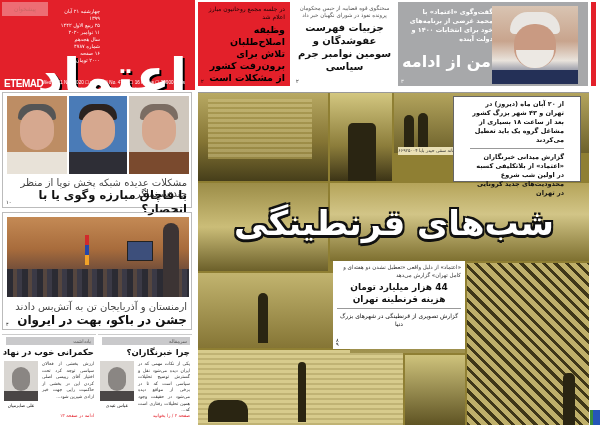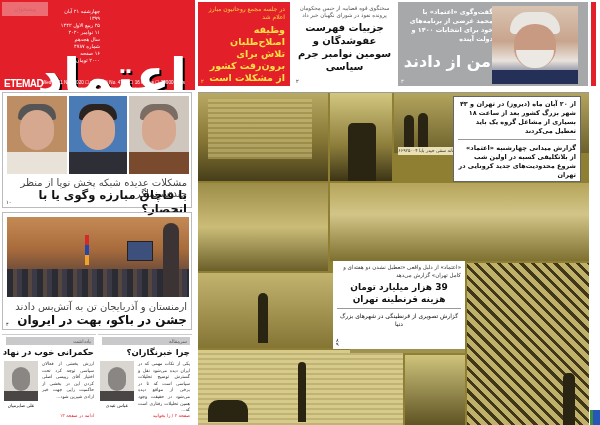--- a/index.html
+++ b/index.html
@@ -9,21 +9,21 @@
 
   
   #masthead { left: 0; top: 0; width: 195px; height: 90px; background: #e3202a; overflow: hidden; direction: ltr; }
   #logo { position: absolute; right: 8px; top: 0px; font-family: "DejaVu Sans", sans-serif; font-weight: bold; font-size: 50px; color: #fff; line-height: 78px; direction: rtl; letter-spacing: -2px; text-shadow: 2px 2px 0 #000; margin-top: 38px; }
   #date-block { position: absolute; left: 52px; top: 8px; width: 48px; font-size: 5px; line-height: 7px; color: #fff; direction: rtl; text-align: right; }
   #archive-mark { position: absolute; left: 2px; top: 2px; width: 46px; height: 14px; background: rgba(255,255,255,0.35); font-size: 6px; color: #c66; text-align: center; line-height: 14px; }
   #etemad-latin { position: absolute; left: 4px; top: 78px; font-family: "Liberation Sans", sans-serif; font-weight: bold; color: #fff; font-size: 10px; letter-spacing: -0.5px; }
   #edition-info { position: absolute; left: 42px; top: 80px; font-family: "Liberation Sans", sans-serif; font-size: 4.6px; color: #fff; white-space: nowrap; }
 
   
-  #teaser-red { left: 198px; top: 2px; width: 92px; height: 84px; background: #e3202a; color: #fde047; padding: 3px 5px; text-align: right; }
+  #teaser-red { left: 198px; top: 2px; width: 92px; height: 84px; background: #e3202a; color: #000000; padding: 3px 5px; text-align: right; }
   #teaser-red .kicker { font-size: 6px; line-height: 8px; opacity: 0.9; }
   #teaser-red .headline { font-size: 9.5px; font-weight: bold; line-height: 12px; margin-top: 3px; }
   .page-num { position: absolute; left: 3px; bottom: 2px; font-size: 5px; }
 
   
   #teaser-white { left: 293px; top: 2px; width: 103px; height: 84px; background: #fff; text-align: center; padding: 3px 4px; }
   #teaser-white .kicker { font-size: 5.5px; line-height: 7px; color: #555; }
   #teaser-white .headline { font-size: 10px; font-weight: bold; line-height: 13px; color: #111; margin-top: 2px; }
   #teaser-white .page-num { color: #111; }
 
@@ -93,21 +93,21 @@
   .tile-e { left: 132px; top: 90px; width: 259px; height: 78px; background: linear-gradient(180deg, #b5a45a 0%, #d2c587 40%, #7e7030 100%); }
   .tile-f { left: 0; top: 180px; width: 150px; height: 75px; background: linear-gradient(180deg, #c2b46f 0%, #857535 100%); }
   .tile-g { left: 0; top: 257px; width: 205px; height: 76px; background: repeating-linear-gradient(180deg, #d7cb8c 0 3px, #c0b374 3px 5px); }
   .tile-h { left: 207px; top: 262px; width: 60px; height: 71px; background: linear-gradient(180deg, #cfc37c 0%, #5d5222 100%); }
   .tile-i { left: 269px; top: 170px; width: 122px; height: 163px; background: repeating-linear-gradient(45deg, #3f3718 0 3px, #bfb06a 3px 8px); }
   .tile-j { left: 152px; top: 170px; width: 115px; height: 90px; background: linear-gradient(180deg, #5b5122 0%, #a19350 100%); }
   .person { position: absolute; background: #2a2512; border-radius: 5px 5px 0 0; }
 
   #big-headline { position: absolute; left: 36px; top: 110px; font-size: 34px; font-weight: bold; color: #fff; white-space: nowrap; text-shadow: -2px -2px 0 #111, 2px -2px 0 #111, -2px 2px 0 #111, 2px 2px 0 #111, 0 3px 0 #111; }
 
-  #info-box-top { position: absolute; right: 8px; top: 3px; width: 128px; height: 86px; background: #fff; border: 1px solid #666; padding: 3px 4px; text-align: right; }
+  #info-box-top { position: absolute; right: 8px; top: 3px; width: 128px; height: 86px; background: #fff; border: 1px solid #666; padding: 3px 16px; text-align: right; }
   #info-box-top .item1 { font-size: 6.5px; font-weight: bold; line-height: 9px; color: #111; padding-bottom: 3px; border-bottom: 1px solid #999; }
   #info-box-top .item2 { font-size: 6.5px; font-weight: bold; line-height: 9px; color: #111; padding-top: 4px; }
 
   #info-box-mid { position: absolute; left: 135px; top: 168px; width: 132px; height: 88px; background: #fff; padding: 3px 4px; text-align: right; }
   #info-box-mid .kicker { font-size: 5.5px; line-height: 7.5px; color: #333; }
   #info-box-mid .headline { font-size: 9px; font-weight: bold; line-height: 12px; color: #111; margin-top: 2px; text-align: center; }
   #info-box-mid .divider { height: 1px; background: #999; margin: 3px 0; }
   #info-box-mid .sub { font-size: 6px; line-height: 8px; color: #111; text-align: center; }
   #info-box-mid .page-num { color: #111; }
   #info-box-mid .page-num2 { position: absolute; left: 3px; top: 76px; font-size: 5px; color: #111; }
@@ -141,21 +141,21 @@
 </div>
 
 <div id="teaser-white" class="abs">
   <div class="kicker">سخنگوی قوه قضاییه از حبس محکومان پرونده نفوذ در شورای نگهبان خبر داد</div>
   <div class="headline">جزییات فهرست عفوشدگان و سومین نوامبر جرم سیاسی</div>
   <div class="page-num">۲</div>
 </div>
 
 <div id="teaser-interview" class="abs">
   <div class="kicker">گفت‌وگوی «اعتماد» با محمد غرضی از برنامه‌های خود برای انتخابات ۱۴۰۰ و دولت آینده</div>
-  <div class="headline">من از دادند</div>
+  <div class="headline">من از ادامه</div>
   <div class="page-num">۳</div>
   <div id="interview-photo">
     <div class="hair"></div>
     <div class="face"></div>
     <div class="beard"></div>
     <div class="suit"></div>
   </div>
 </div>
 <div id="red-bar" class="abs"></div>
 
@@ -236,29 +236,30 @@
   <div class="tile tile-g">
     <div class="person" style="left:100px; top:12px; width:8px; height:60px;"></div>
     <div class="person" style="left:10px; top:50px; width:40px; height:22px; border-radius:10px 10px 0 0;"></div>
   </div>
   <div class="tile tile-h"></div>
   <div class="tile tile-j"></div>
   <div class="tile tile-i">
     <div class="person" style="left:96px; top:110px; width:12px; height:53px;"></div>
   </div>
 
+  <div id="big-headline">شب‌های قرنطینگی</div>
 
   <div id="info-box-top">
     <div class="item1">از ۲۰ آبان ماه (دیروز) در تهران و ۴۳ شهر بزرگ کشور بعد از ساعت ۱۸ بسیاری از مشاغل گروه یک باید تعطیل می‌کردند</div>
-    <div class="item2">گزارش میدانی چهارشنبه «اعتماد» از بلاتکلیفی کسبه در اولین شب شروع محدودیت‌های جدید کرونایی در تهران</div>
+    <div class="item2">گزارش میدانی خبرنگاران «اعتماد» از بلاتکلیفی کسبه در اولین شب شروع محدودیت‌های جدید کرونایی در تهران</div>
   </div>
 
   <div id="info-box-mid">
     <div class="kicker">«اعتماد» از دلیل واقعی «تعطیل نشدن دو هفته‌ای و کامل تهران» گزارش می‌دهد</div>
-    <div class="headline">39 هزار میلیارد تومان هزینه قرنطینه تهران</div>
+    <div class="headline">44 هزار میلیارد تومان هزینه قرنطینه تهران</div>
     <div class="divider"></div>
     <div class="sub">گزارش تصویری از قرنطینگی در شهرهای بزرگ دنیا</div>
     <div class="page-num2">۸</div>
     <div class="page-num">۹</div>
   </div>
 </div>
 
 <div id="blue-mark" class="abs"></div>
 
 </body></html>

